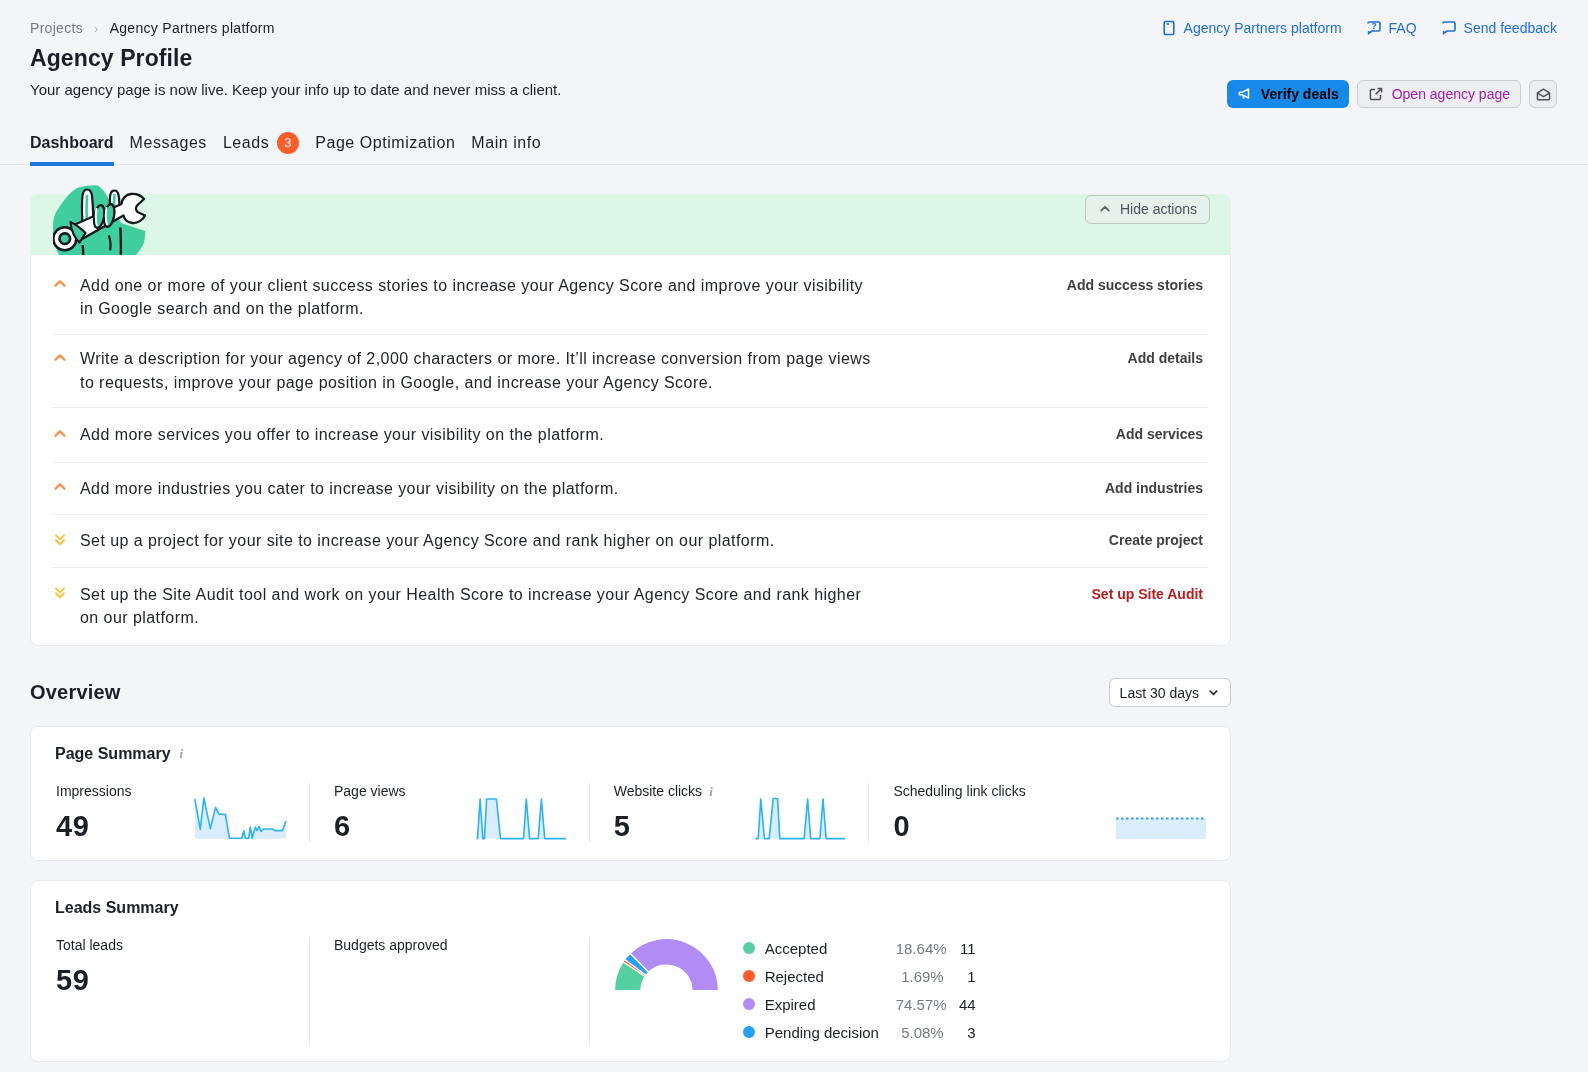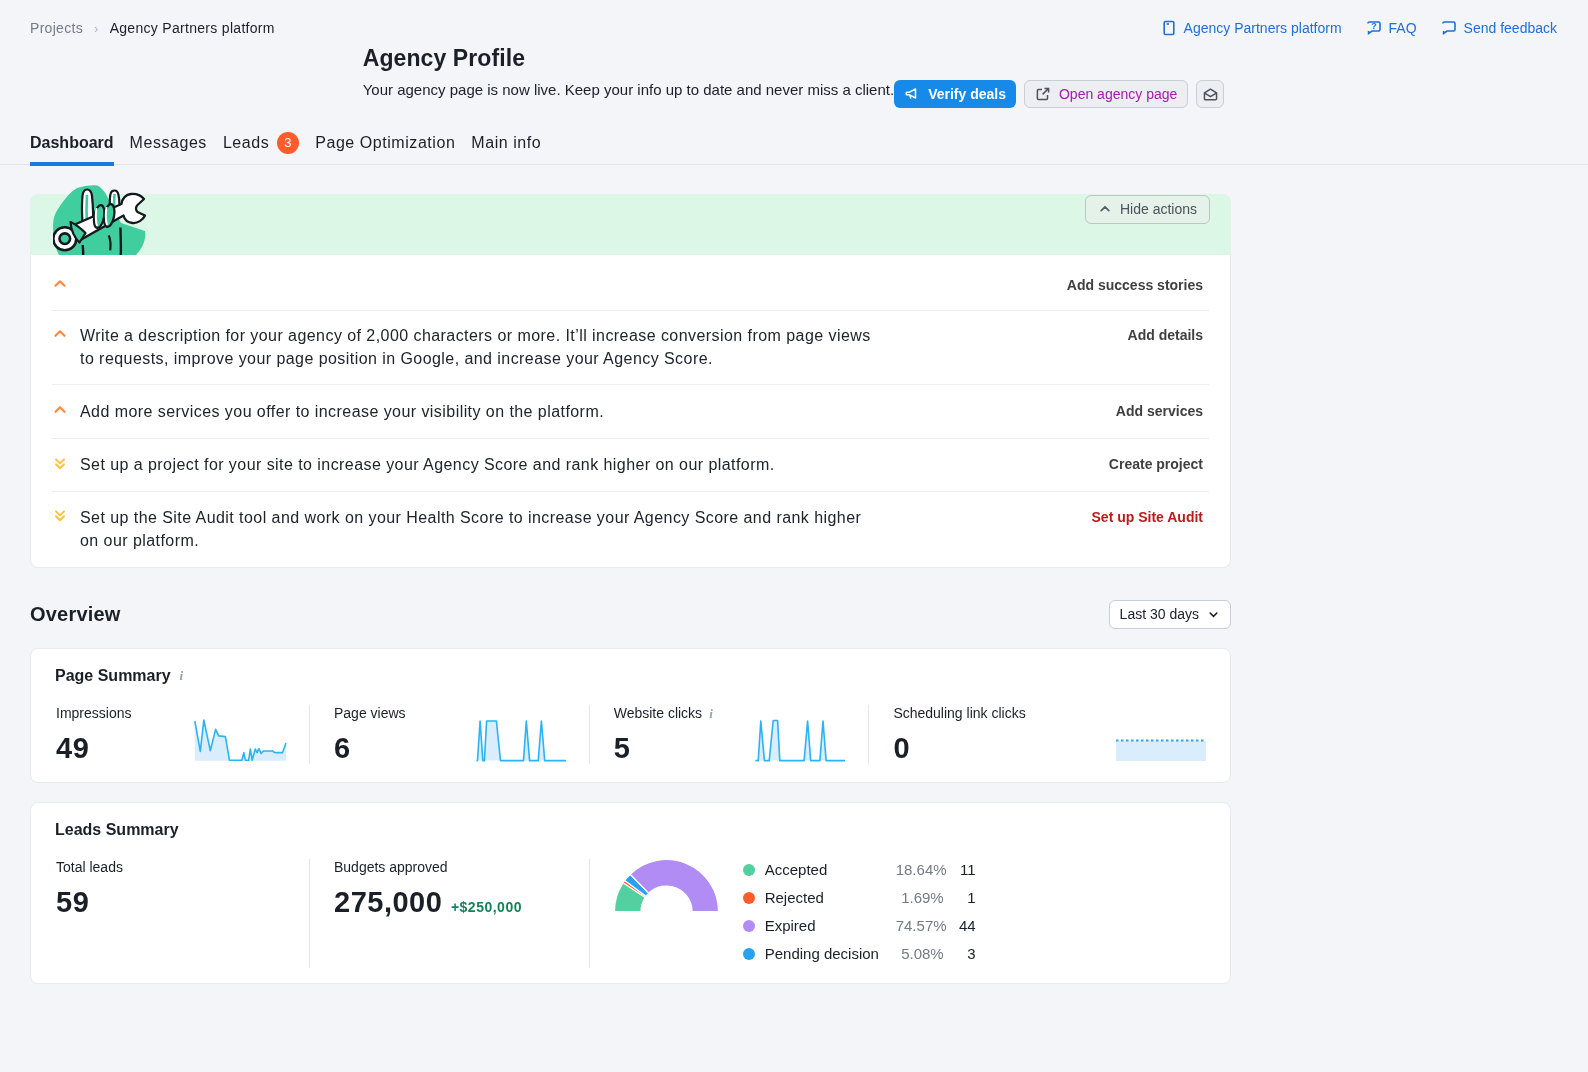--- a/index.html
+++ b/index.html
@@ -6,25 +6,25 @@
 html,body { width:1588px; height:1072px; overflow:hidden; }
 body { font-family:"Liberation Sans", sans-serif; background:#f4f5f9; color:#1b1f27; }
 .content { padding:0 31px 0 30px; }
 .main { width:1201px; }
 .topbar { display:flex; justify-content:space-between; align-items:center; padding-top:20px; }
 .crumbs { font-size:14px; display:flex; align-items:center; gap:11px; letter-spacing:0.3px; }
 .crumbs .gray { color:#757a85; }
 .crumbs .sep { color:#aeb3bc; font-size:13px; }
 .toplinks { display:flex; align-items:center; gap:24px; }
 .toplinks a { color:#1f6fd6; font-size:14px; text-decoration:none; display:flex; align-items:center; gap:7px; }
-.titlerow { display:flex; justify-content:center; align-items:flex-start; margin-top:9px; }
+.titlerow { display:flex; justify-content:space-between; align-items:flex-start; margin-top:9px; }
 h1 { font-size:23px; font-weight:700; letter-spacing:0.1px; }
 .headbtns { display:flex; align-items:center; gap:8px; margin-top:35px; }
 .btn { height:28px; display:inline-flex; align-items:center; gap:8px; border-radius:6px; font-size:14px; font-weight:700; padding:0 10px; cursor:pointer; font-family:"Liberation Sans", sans-serif;}
-.btn-primary { background:#1789e9; color:#ffffff; border:none; }
+.btn-primary { background:#1789e9; color:#000000; border:none; }
 .btn-gray { background:#eceef2; color:#a21caf; border:1px solid #c9cdd4; font-weight:400;}
 .btn-icon { width:28px; padding:0; justify-content:center; }
 .subtitle { font-size:15px; margin-top:9px; color:#1b1f27; }
 .tabs { display:flex; gap:16px; margin-top:24px; font-size:16px; }
 .tab { padding-bottom:7.5px; line-height:20.5px; letter-spacing:0.55px; color:#1b1f27; display:flex; align-items:center; gap:8px; border-bottom:4px solid transparent; }
 .tab.active { font-weight:700; letter-spacing:0; border-bottom-color:#1a77dd; }
 .badge { background:#ff5c2b; color:#fff; font-size:13px; width:22px; height:22px; border-radius:50%; display:inline-flex; align-items:center; justify-content:center; font-weight:400;}
 .tabline { height:1px; background:#e3e5ea; margin:0 -31px 0 -30px; margin-top:-2px; }
 .banner { margin-top:29px; background:#dcf7e6; border-radius:8px 8px 0 0; height:61px; display:flex; align-items:center; position:relative; }
 .banner-ill { position:absolute; left:23px; top:-9px; }
@@ -135,35 +135,43 @@
 </svg>
     <div class="hide-btn"><svg width="14" height="14" viewBox="0 0 14 14" fill="none" stroke="#5b6069" stroke-width="1.8" stroke-linecap="round" stroke-linejoin="round">
             <path d="M3.2 8.6 L7 4.8 L10.8 8.6"></path>
           </svg>Hide actions</div>
   </div>
   <div class="actions">
     <div class="arow">
       <svg class="aicon" width="16" height="16" viewBox="0 0 16 16" fill="none" stroke="#ff8a3c" stroke-width="2.2" stroke-linecap="round" stroke-linejoin="round">
             <path d="M3.5 9.8 L8 5.3 L12.5 9.8"></path>
           </svg>
+      <div class="atext">Add one or more of your client success stories to increase your Agency Score and improve your visibility in Google search and on the platform.</div>
       <div class="alink">Add success stories</div>
     </div>
     <div class="arow">
       <svg class="aicon" width="16" height="16" viewBox="0 0 16 16" fill="none" stroke="#ff8a3c" stroke-width="2.2" stroke-linecap="round" stroke-linejoin="round">
             <path d="M3.5 9.8 L8 5.3 L12.5 9.8"></path>
           </svg>
       <div class="atext">Write a description for your agency of 2,000 characters or more. It’ll increase conversion from page views to requests, improve your page position in Google, and increase your Agency Score.</div>
       <div class="alink">Add details</div>
     </div>
     <div class="arow">
       <svg class="aicon" width="16" height="16" viewBox="0 0 16 16" fill="none" stroke="#ff8a3c" stroke-width="2.2" stroke-linecap="round" stroke-linejoin="round">
             <path d="M3.5 9.8 L8 5.3 L12.5 9.8"></path>
           </svg>
       <div class="atext">Add more services you offer to increase your visibility on the platform.</div>
       <div class="alink">Add services</div>
+    </div>
+    <div class="arow">
+      <svg class="aicon" width="16" height="16" viewBox="0 0 16 16" fill="none" stroke="#ff8a3c" stroke-width="2.2" stroke-linecap="round" stroke-linejoin="round">
+            <path d="M3.5 9.8 L8 5.3 L12.5 9.8"></path>
+          </svg>
+      <div class="atext">Add more industries you cater to increase your visibility on the platform.</div>
+      <div class="alink">Add industries</div>
     </div>
     <div class="arow">
       <svg class="aicon" width="16" height="16" viewBox="0 0 16 16" fill="none" stroke="#fdc23c" stroke-width="2" stroke-linecap="round" stroke-linejoin="round">
             <path d="M4 3.4 L8 7.4 L12 3.4"></path>
             <path d="M4 8.2 L8 12.2 L12 8.2"></path>
           </svg>
       <div class="atext">Set up a project for your site to increase your Agency Score and rank higher on our platform.</div>
       <div class="alink">Create project</div>
     </div>
     <div class="arow">
@@ -234,21 +242,20 @@
     <div class="metrics">
       <div class="mcol">
         <div>
               <div class="mlabel">Total leads</div>
               <div class="mnum">59</div>
             </div>
       </div>
       <div class="mcol">
         <div>
               <div class="mlabel">Budgets approved</div>
-              <div class="mnum">275,000 <span class="green-delta">+$250,000</span></div>
             </div>
       </div>
       <div class="mcol" style="justify-content:flex-start; padding-left:0; padding-right:0;">
         <svg width="105" height="105" viewBox="0 0 105 105" style="margin-left:24.5px; margin-top:0.5px; flex:none;">
 <path d="M0.50,52.50 A52,52 0 0 1 9.16,23.76 L31.25,38.41 A25.5,25.5 0 0 0 27.00,52.50 Z" fill="#54cfa0" stroke="#fff" stroke-width="1.2"></path>
 <path d="M9.16,23.76 A52,52 0 0 1 10.75,21.50 L32.03,37.30 A25.5,25.5 0 0 0 31.25,38.41 Z" fill="#ff5c2b" stroke="#fff" stroke-width="1.2"></path>
 <path d="M10.75,21.50 A52,52 0 0 1 16.20,15.26 L34.70,34.24 A25.5,25.5 0 0 0 32.03,37.30 Z" fill="#28a2ee" stroke="#fff" stroke-width="1.2"></path>
 <path d="M16.20,15.26 A52,52 0 0 1 104.50,52.50 L78.00,52.50 A25.5,25.5 0 0 0 34.70,34.24 Z" fill="#b18cf5" stroke="#fff" stroke-width="1.2"></path>
 </svg>
         <div class="legend" style="margin-left:23.5px;">

